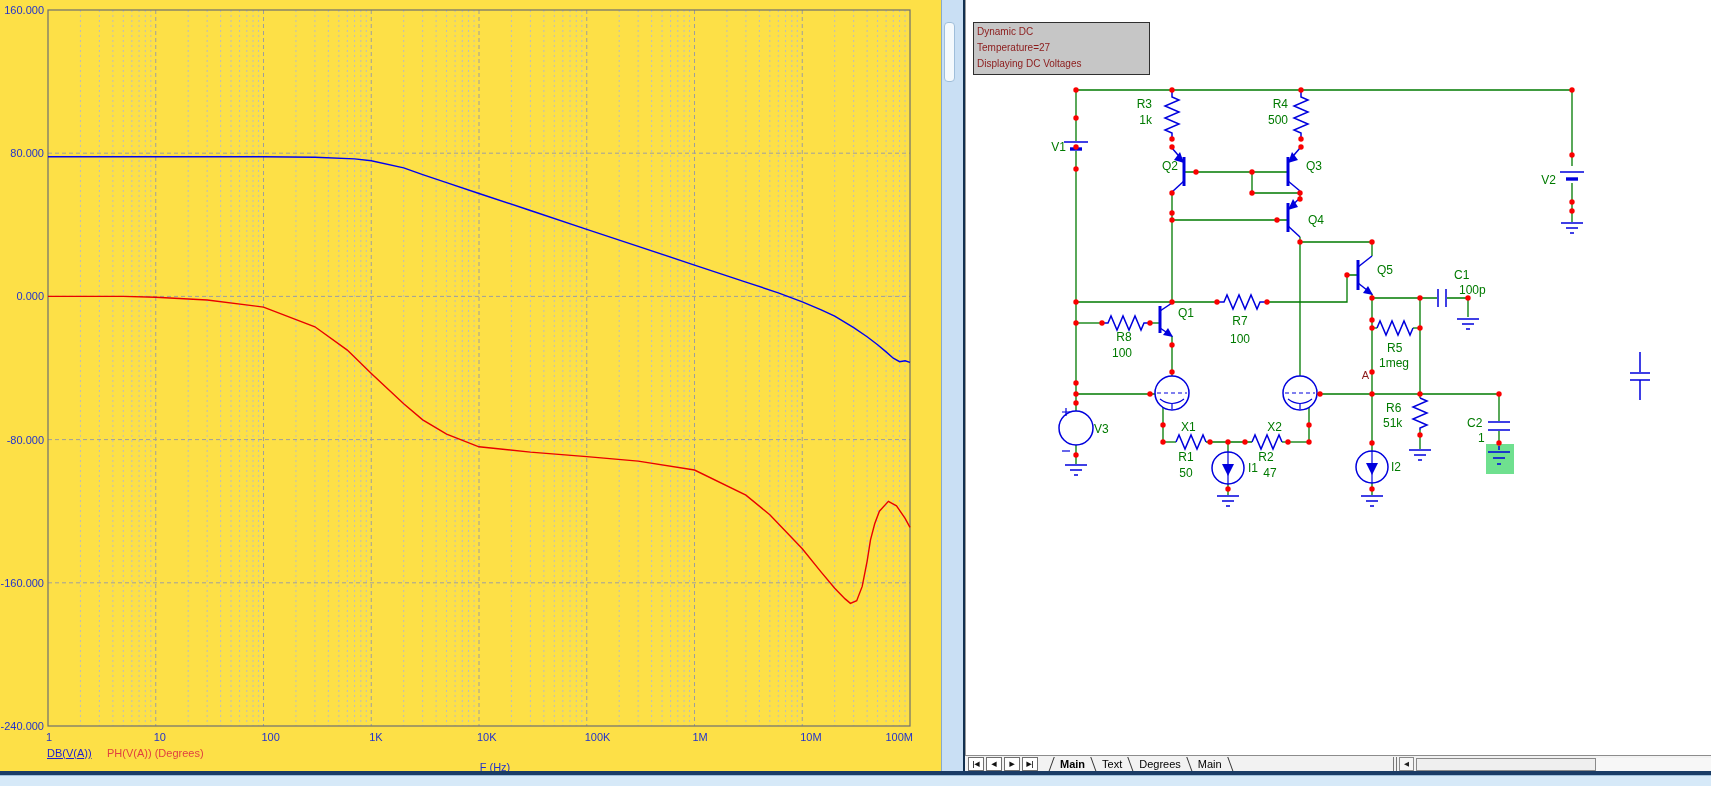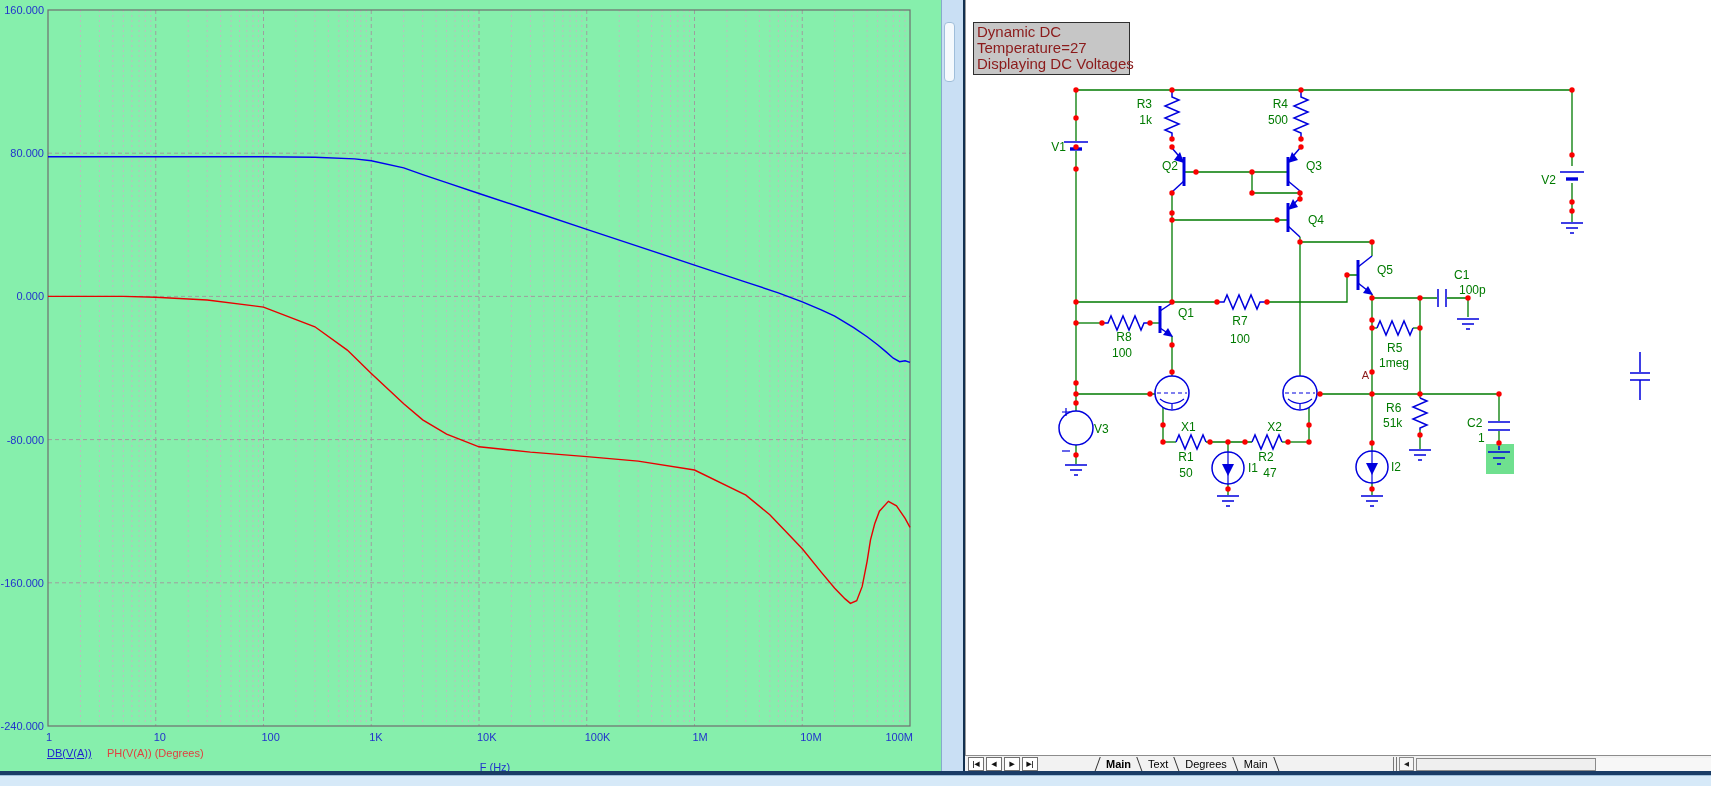--- a/index.html
+++ b/index.html
@@ -1,19 +1,19 @@
 <!DOCTYPE html>
 <html><head>
 <meta charset="utf-8">
 <style>
   html,body{margin:0;padding:0;background:#fff;}
   #root{position:relative;width:1711px;height:786px;overflow:hidden;background:#fff;
         font-family:"Liberation Sans",sans-serif;}
   
-  #plot-window{position:absolute;left:0;top:0;width:941px;height:773px;background:#86efac;}
+  #plot-window{position:absolute;left:0;top:0;width:941px;height:773px;background:#fde047;}
   #plot-svg{position:absolute;left:0;top:0;}
   #plot-title{position:absolute;left:0;top:-1px;width:958px;text-align:center;
               font-size:11px;color:#2233CC;}
   .gmin{stroke:#BDBDBD;stroke-dasharray:2,3;stroke-width:1;}
   .gmaj{stroke:#9E9E9E;stroke-dasharray:4,3;stroke-width:1;}
   .frame{fill:none;stroke:#6E6E6E;stroke-width:1.2;}
   .ytick,.xtick{fill:#2233CC;font-family:"Liberation Sans",sans-serif;font-size:11px;}
   #legend-db{position:absolute;left:47px;top:747px;font-size:11px;color:#1F1FD0;
              text-decoration:underline;}
   #legend-ph{position:absolute;left:107px;top:747px;font-size:11px;color:#E04040;}
@@ -22,34 +22,34 @@
   
   #splitter{position:absolute;left:941px;top:0;width:21px;height:773px;background:#C9DFF4;
             border-left:1px solid #87AACB;border-right:3px solid #12304F;}
   #splitter-thumb{position:absolute;left:2px;top:22px;width:9px;height:58px;background:#F4F9FD;
                   border:1px solid #9FBEDA;border-radius:4px;}
   
   #schem-window{position:absolute;left:965px;top:0;width:746px;height:755px;background:#fff;
                 border-left:1px solid #9A9A9A;}
   #schem-svg{position:absolute;left:962px;top:0;}
   #info-box{position:absolute;left:973px;top:22px;width:152px;background:#C6C6C6;
-            border:1px solid #2F2F2F;padding:1px 0 2px 3px;color:#8B1A1A;
-            font-size:15px;line-height:16px;white-space:nowrap;}
+            border:1px solid #2F2F2F;padding:1px 20px 2px 3px;color:#8B1A1A;
+            font-size:10px;line-height:16px;white-space:nowrap;}
   .wire{stroke:#007A00;stroke-width:1.3;fill:none;}
   .comp{stroke:#0000DD;stroke-width:1.5;fill:none;}
   .compthin{stroke:#0000DD;stroke-width:1.2;fill:none;}
   .bar{stroke:#0000DD;stroke-width:3;fill:none;}
   .arrow{fill:#0000DD;stroke:none;}
   .dot{fill:#FA0000;stroke:none;}
   .lab{fill:#007A00;font-family:"Liberation Sans",sans-serif;font-size:12px;}
   .labm{fill:#8B1A1A;font-family:"Liberation Sans",sans-serif;font-size:11px;}
   .dash{stroke:#0000DD;stroke-width:1.2;fill:none;stroke-dasharray:4,3;}
   
   #tabbar{position:absolute;left:965px;top:755px;width:746px;height:16px;background:#F2F2F2;
-          border-top:1px solid #8C8C8C;display:flex;align-items:center;font-size:11px;gap:46px;}
+          border-top:1px solid #8C8C8C;display:flex;align-items:center;font-size:11px;}
   .navbtn{display:inline-block;width:14px;height:12px;margin:0 1px;background:#FFF;
           border:1px solid #707070;font-size:6.5px;line-height:12px;text-align:center;
           color:#111;font-weight:bold;}
   #navbtns{margin-left:2px;display:flex;}
   #tabs{display:flex;align-items:center;margin-left:6px;height:16px;}
   .tabsep{width:1px;height:15px;background:#333;transform:skewX(20deg);margin:0 6px;}
   .tabsep.back{transform:skewX(-20deg);}
   .tab{color:#000;padding:0 2px;cursor:default;}
   .tab.active{font-weight:bold;}
   #scrolldiv{margin-left:auto;display:flex;align-items:center;height:16px;}

